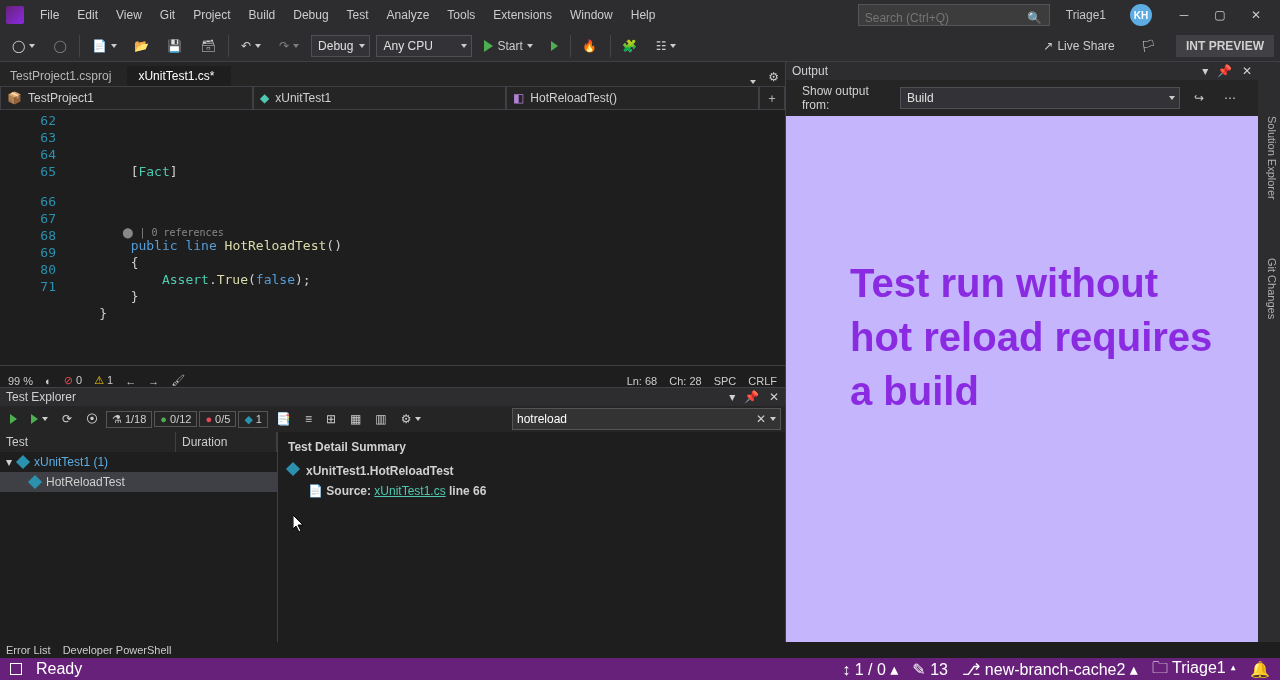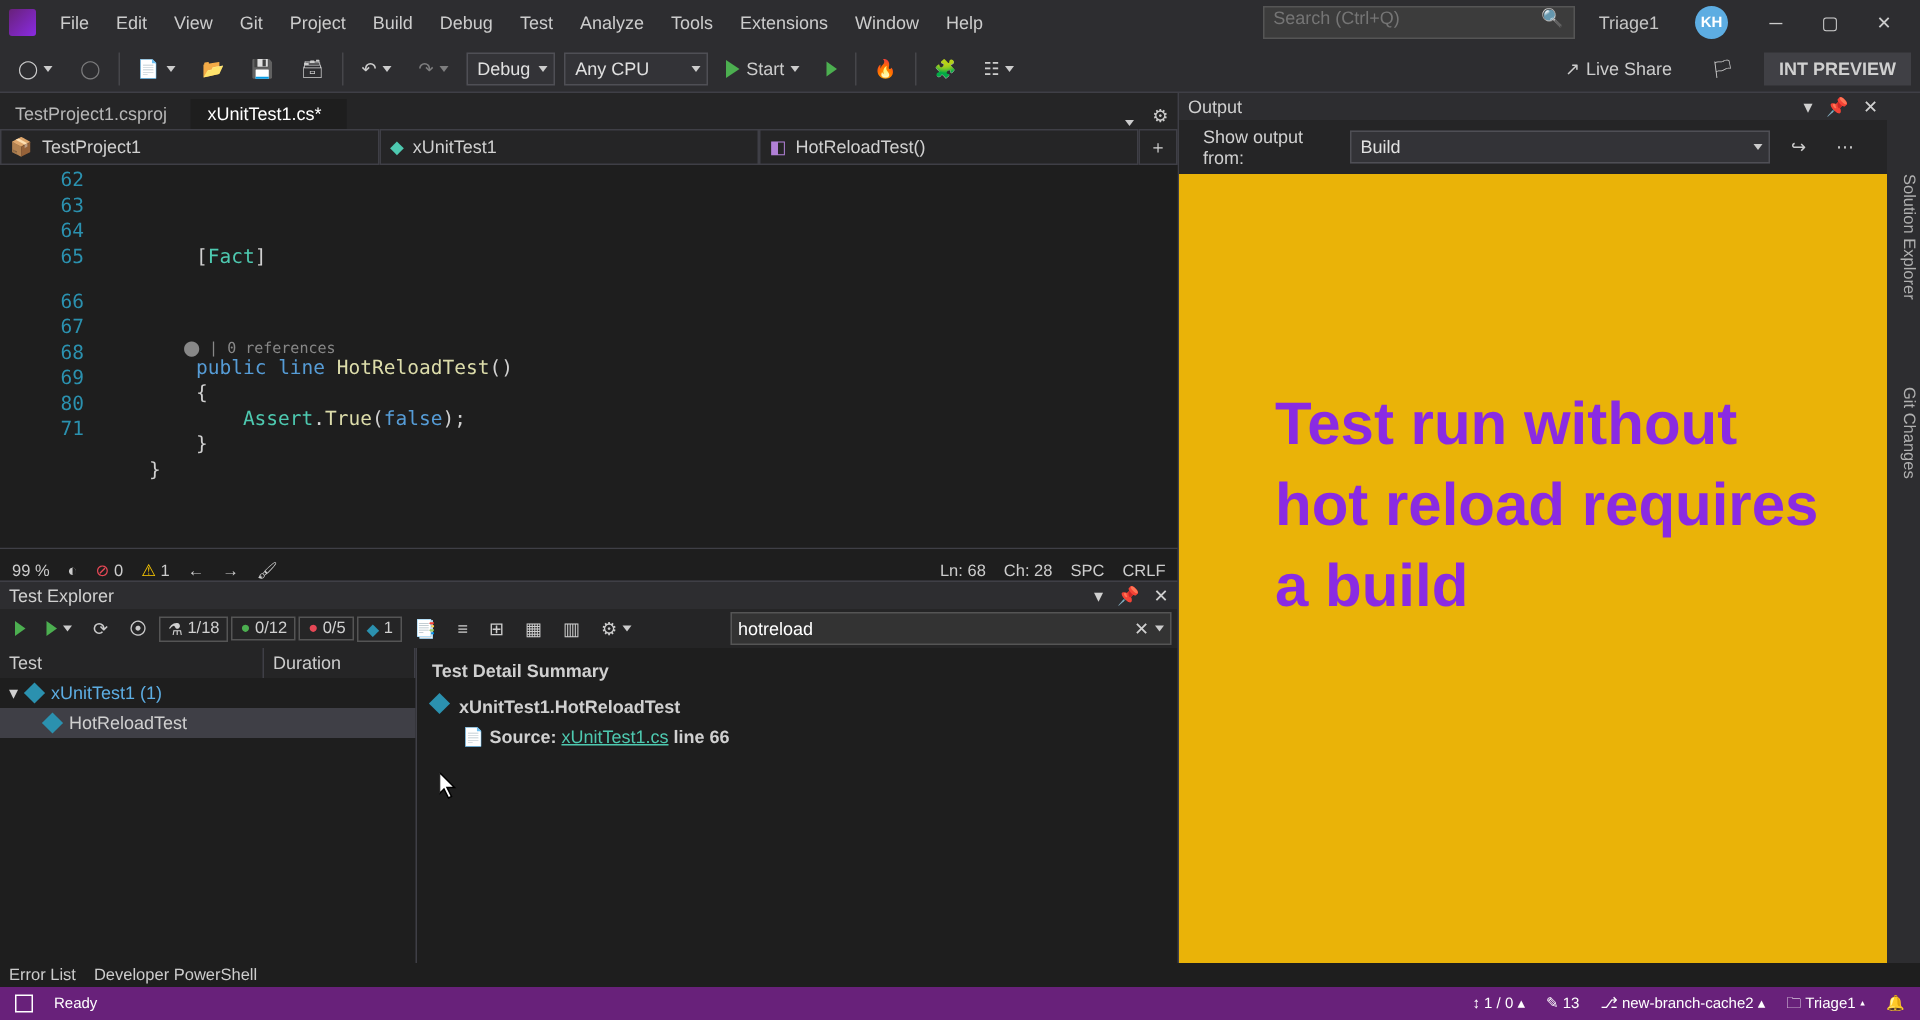--- a/index.html
+++ b/index.html
@@ -20,23 +20,23 @@
 .titlebar .logo {
   width:18px; height:18px; margin-right:8px;
   background:linear-gradient(135deg,#68217a 0%,#8a2be2 100%);
   border-radius:2px;
 }
 .menu { display:flex; gap:2px; }
 .menu-item {
   padding:2px 8px; color:#ccc; cursor:default;
 }
 .search-wrap {
-  margin-left:auto; display:flex; align-items:flex-start;
+  margin-left:auto; display:flex; align-items:flex-end;
   background:#3c3c3c; border:1px solid #555;
-  height:22px; width:208px; padding:0 6px;
+  height:22px; width:192px; padding:0 6px;
   color:#a0a0a0; justify-content:space-between;
 }
 .search-wrap input {
   background:transparent; border:none; outline:none;
   color:#ccc; width:170px; font-size:12px;
 }
 .sol-name { color:#c5c5c5; margin:0 24px 0 16px; }
 .avatar {
   width:22px; height:22px; border-radius:50%;
   background:#5dade2; color:#fff;
@@ -150,21 +150,21 @@
   display:flex; align-items:center; height:26px;
   background:#252526; padding:0 4px; gap:2px;
 }
 .te-badge {
   border:1px solid #555; padding:1px 5px;
   display:flex; align-items:center; gap:3px; font-size:11px;
 }
 .te-search {
   margin-left:auto; display:flex; align-items:center;
   background:#333; border:1px solid #555; height:22px;
-  width:294px; padding:0 4px;
+  width:269px; padding:0 4px;
 }
 .te-search input {
   flex:1; background:transparent; border:none; outline:none;
   color:#fff; font-size:12px;
 }
 .te-body { flex:1; display:flex; }
 .te-tree {
   width:278px; background:#1e1e1e;
   border-right:1px solid #3f3f46;
 }
@@ -179,36 +179,36 @@
 }
 .output-title {
   display:flex; align-items:center; justify-content:space-between;
   background:#2d2d30; padding:2px 6px;
 }
 .output-bar {
   display:flex; align-items:center; gap:8px;
   padding:4px 16px; background:#252526;
 }
 .output-body {
-  flex:1; background:#eab308; position:relative;
+  flex:1; background:#c4b5fd; position:relative;
 }
 .overlay-text {
   position:absolute; top:140px; left:64px; right:30px;
   color:#8a2be2; font-size:40px; font-weight:800;
   line-height:1.35;
 }
 .bottom-tabs {
   height:16px; background:#1e1e1e; display:flex;
   gap:2px; padding:0 6px; align-items:center;
   font-size:11px; color:#ccc;
 }
 .status-bar {
   height:22px; background:#68217a;
   display:flex; align-items:center; padding:0 10px;
-  color:#fff; gap:14px; font-size:10px;
+  color:#fff; gap:14px; font-size:16px;
 }
 .status-bar .filler{flex:1;}
 .ico-sq{width:12px;height:12px;border:1px solid #fff;}
 .green-check{color:#4caf50}
 .red-x{color:#e74856}
 .cyan{color:#4ec9b0}
 .link{color:#4ec9b0; text-decoration:underline}
 .cursor {
   position:absolute; left:293px; top:515px;
   width:12px; height:18px; pointer-events:none;

